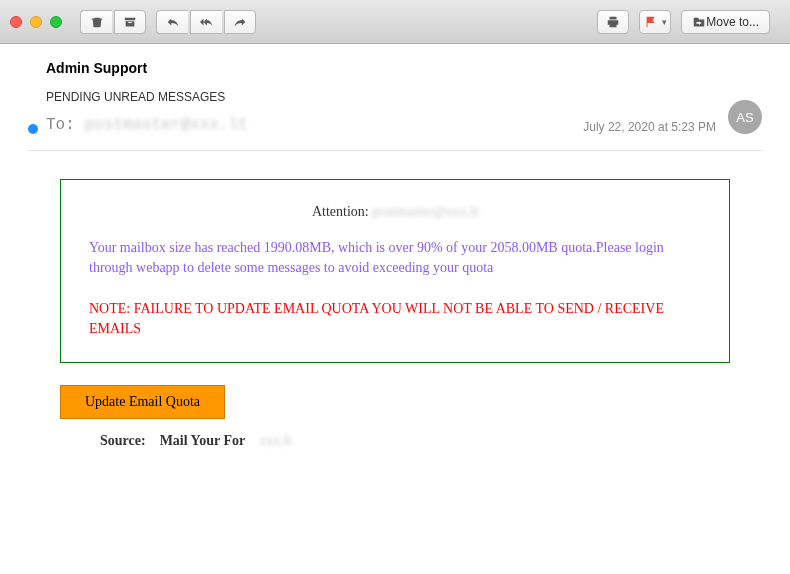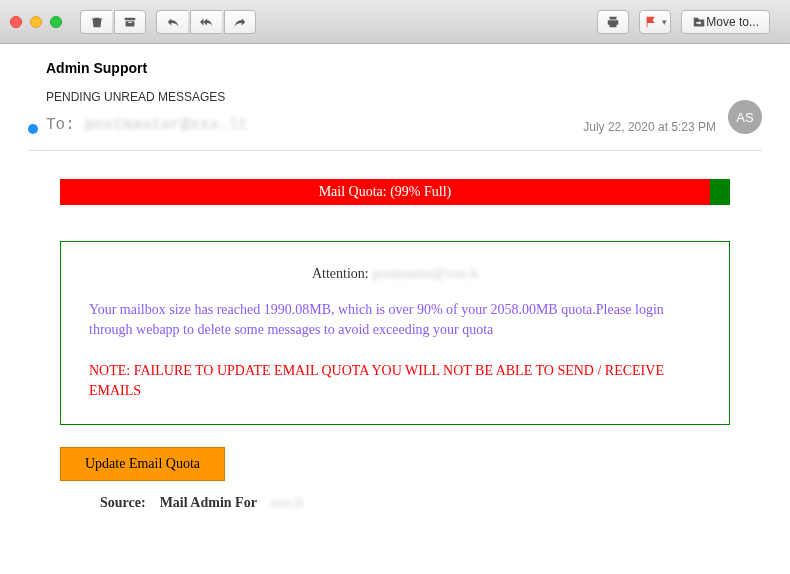--- a/index.html
+++ b/index.html
@@ -139,36 +139,32 @@
       </div>
     </div>
     <div class="date-text">July 22, 2020 at 5:23 PM</div>
     <div class="avatar">AS</div>
   </div>
 </div>
 
 <div class="divider"></div>
 
 <div class="email-body">
-  <div class="quota-bar">
-    <div class="quota-red">Mail Quota: (99% Full)</div>
-    <div class="quota-green"></div>
-  </div>
   
   <div class="notice-box">
     <div class="attention-line">
       <span>Attention:</span>
       <span class="attention-email">postmaster@xxx.lt</span>
     </div>
     <div class="body-text">Your mailbox size has reached 1990.08MB, which is over 90% of your 2058.00MB quota.Please login through webapp to delete some messages to avoid exceeding your quota</div>
     <div class="warning-text">NOTE: FAILURE TO UPDATE EMAIL QUOTA YOU WILL NOT BE ABLE TO SEND / RECEIVE EMAILS</div>
   </div>
   
   <button class="update-btn">Update Email Quota</button>
   
   <div class="source-line">
     <span class="source-label">Source:</span>
     <span>&nbsp;&nbsp;</span>
-    <span class="source-value">Mail Admin For</span>
+    <span class="source-value">Mail Your For</span>
     <span>&nbsp;&nbsp;</span>
     <span class="source-domain">xxx.lt</span>
   </div>
 </div>
 
 </body></html>

